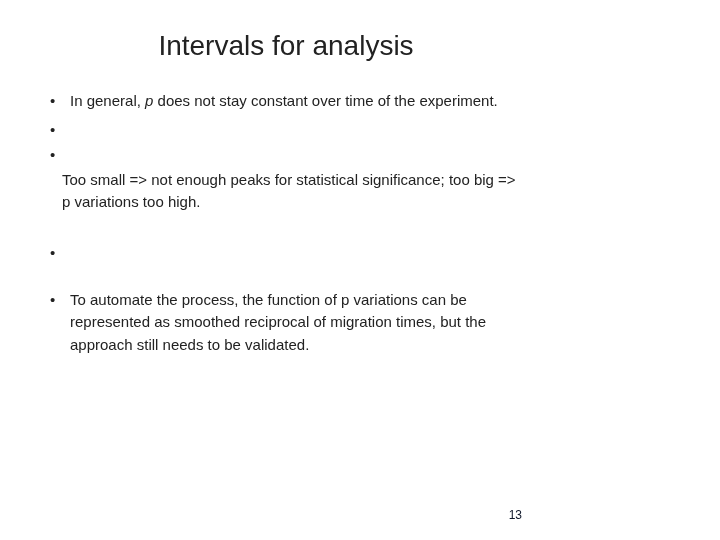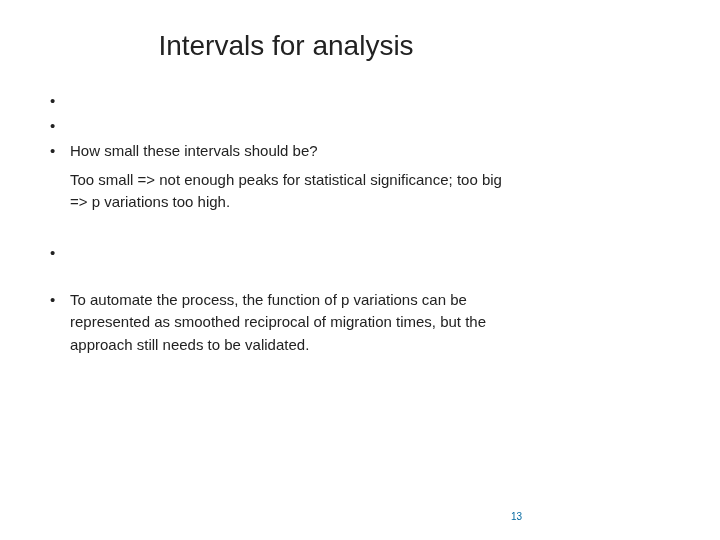--- a/index.html
+++ b/index.html
@@ -64,63 +64,63 @@
       font-size: 15px;
       line-height: 1.5;
       color: #222222;
     }
 
     .bullet-text em {
       font-style: italic;
     }
 
     .continuation {
-      margin-left: 20px;
+      margin-left: 12px;
       font-size: 15px;
       line-height: 1.5;
       color: #222222;
       margin-bottom: 6px;
     }
 
     .spacer {
       height: 10px;
     }
 
     .page-number {
       position: absolute;
       bottom: 18px;
       right: 50px;
-      font-size: 10px;
-      color: #0369a1;
+      font-size: 12px;
+      color: #0f172a;
     }
   </style>
 </head>
 <body>
 
 <div class="slide-container">
 
   <h1 class="slide-title">Intervals for analysis</h1>
 
   <div class="content-area">
 
     <div class="bullet-group">
 
       <div class="bullet-item">
         <span class="bullet-dot">•</span>
+        <span class="bullet-text">
+          In general, <em>p</em> does not stay constant over time of the experiment.
+        </span>
       </div>
 
       <div class="bullet-item">
         <span class="bullet-dot">•</span>
       </div>
 
       <div class="bullet-item">
         <span class="bullet-dot">•</span>
-        <span class="bullet-text">
-          How small these intervals should be?
-        </span>
       </div>
       <div class="continuation">
         Too small =&gt; not enough peaks for statistical significance; too big =&gt; p variations too high.
       </div>
 
     </div>
 
     <div class="spacer"></div>
 
     <div class="bullet-group">

